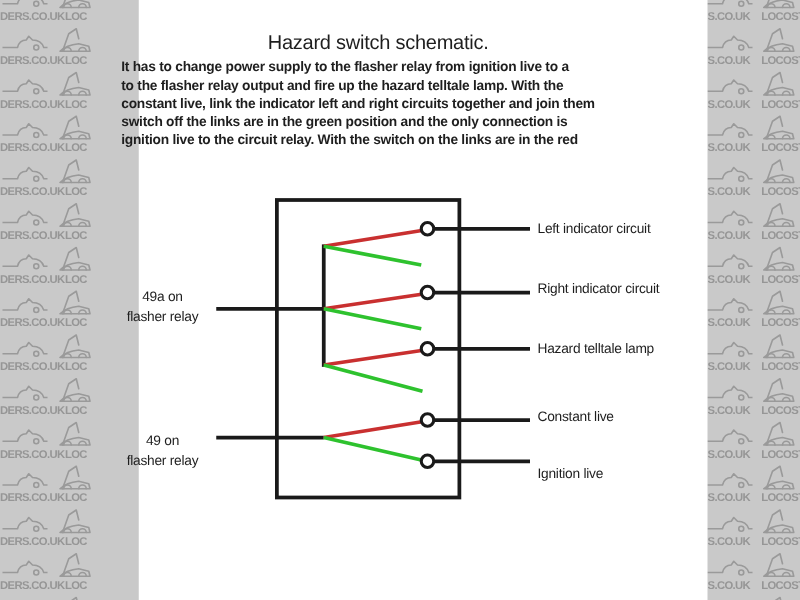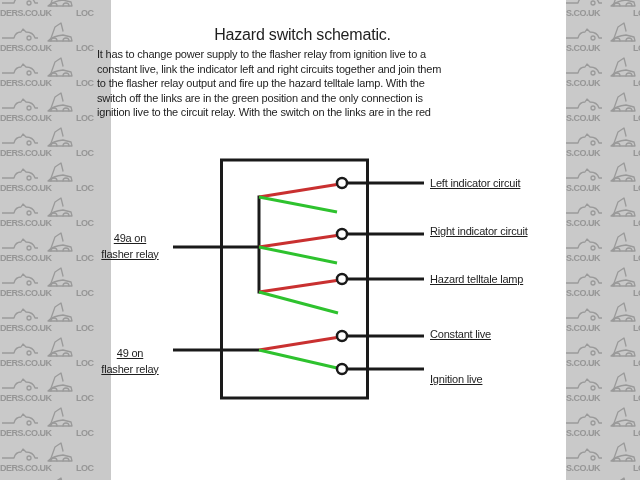--- a/index.html
+++ b/index.html
@@ -14,21 +14,21 @@
     position:absolute;top:0;height:480px;background:#c9c9c9;overflow:hidden;
   }
   .wm-strip.left{left:0;width:72px;padding-left:39px;}
   .wm-strip.right{left:566px;width:74px;}
   .wm-row{position:absolute;left:0;width:100%;height:35px;}
   .wm-text{
     position:absolute;top:20px;left:0;width:140px;
     font-size:9px;font-weight:bold;letter-spacing:-0.5px;
     color:#969696;white-space:nowrap;
   }
-  .wm-text .frag-b{position:absolute;margin-left:24px;}
+  .wm-text .frag-b{position:absolute;}
   .wm-row svg{position:absolute;}
   .car-stroke{fill:none;stroke:#9a9a9a;stroke-width:1.3;stroke-linecap:round;stroke-linejoin:round;}
 
   
   .wm-row.l .car-small{left:2px;top:4px;}
   .wm-row.l .car-big{left:47px;top:-1px;}
   .wm-row.l .frag-a{position:absolute;left:0;}
   .wm-row.l .frag-b{left:52px;}
   
   .wm-row.r .car-small{left:0px;top:4px;}
@@ -36,27 +36,27 @@
   .wm-row.r .frag-a{position:absolute;left:0;}
   .wm-row.r .frag-b{left:43px;}
 
   
   .title{
     position:absolute;left:95px;top:26px;width:415px;
     text-align:center;font-size:16px;letter-spacing:-0.2px;
   }
   .desc{
     position:absolute;left:97px;top:47px;width:470px;
-    font-size:11px;line-height:14.5px;letter-spacing:-0.2px;
+    font-size:11px;line-height:14.5px;letter-spacing:-0.2px;font-weight:bold;
   }
   .desc div{white-space:nowrap;}
 
   
   svg.diagram{position:absolute;left:0;top:0;}
-  .lbl{position:absolute;font-size:11px;letter-spacing:-0.2px;line-height:15px;text-decoration:underline;}
+  .lbl{position:absolute;font-size:11px;letter-spacing:-0.2px;line-height:15px;}
   .lbl.right{left:430px;white-space:nowrap;}
   .lbl.left{left:66px;width:128px;text-align:center;line-height:15.5px;}
 </style>
 </head>
 <body>
 
 <div class="wm-strip left">
     <div class="wm-row l" style="top: -12px;">
     <svg class="car-small" width="36" height="14" viewBox="0 0 36 14">
       <path class="car-stroke" d="M0 11 L12 11 C13 7 16 5 19 5 L21 2 L24 5 C29 5 32 8 33 11 L36 11"></path>
@@ -531,22 +531,22 @@
     <div class="wm-text">
       
       
     </div>
   </div>
   </div>
 
 <div class="title">Hazard switch schematic.</div>
 <div class="desc">
   <div>It has to change power supply to the flasher relay from ignition live to a</div>
+  <div>to the flasher relay output and fire up the hazard telltale lamp. With the</div>
   <div>constant live, link the indicator left and right circuits together and join them</div>
-  <div>to the flasher relay output and fire up the hazard telltale lamp. With the</div>
   <div>switch off the links are in the green position and the only connection is</div>
   <div>ignition live to the circuit relay. With the switch on the links are in the red</div>
 </div>
 
 <svg class="diagram" width="640" height="480" viewBox="0 0 640 480">
 
   <rect x="221.5" y="160" width="146" height="238" fill="none" stroke="#1a1a1a" stroke-width="3"></rect>
 
   <line x1="173" y1="247" x2="259" y2="247" stroke="#1a1a1a" stroke-width="3"></line>
   <line x1="173" y1="350" x2="259" y2="350" stroke="#1a1a1a" stroke-width="3"></line>

